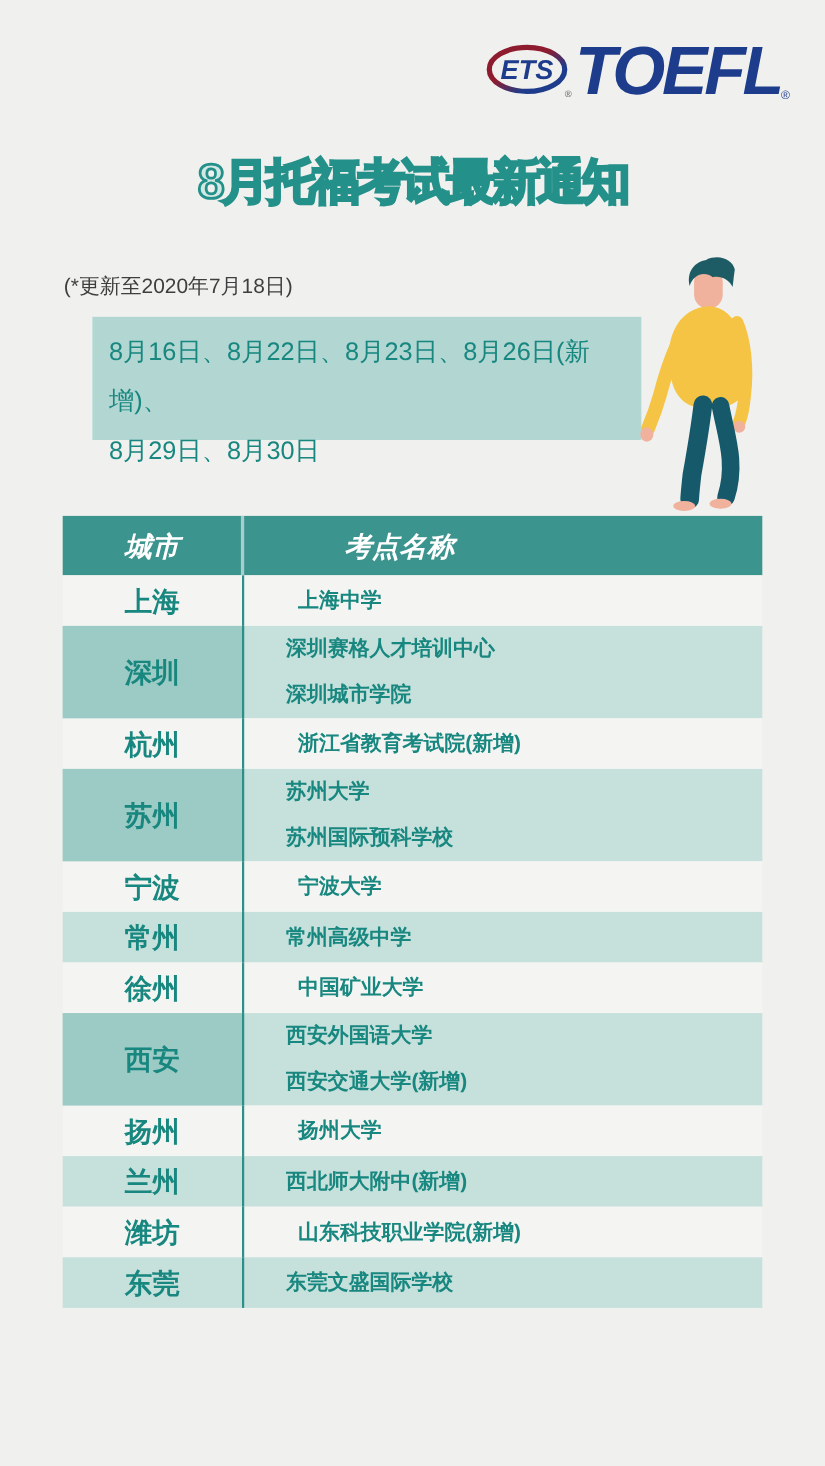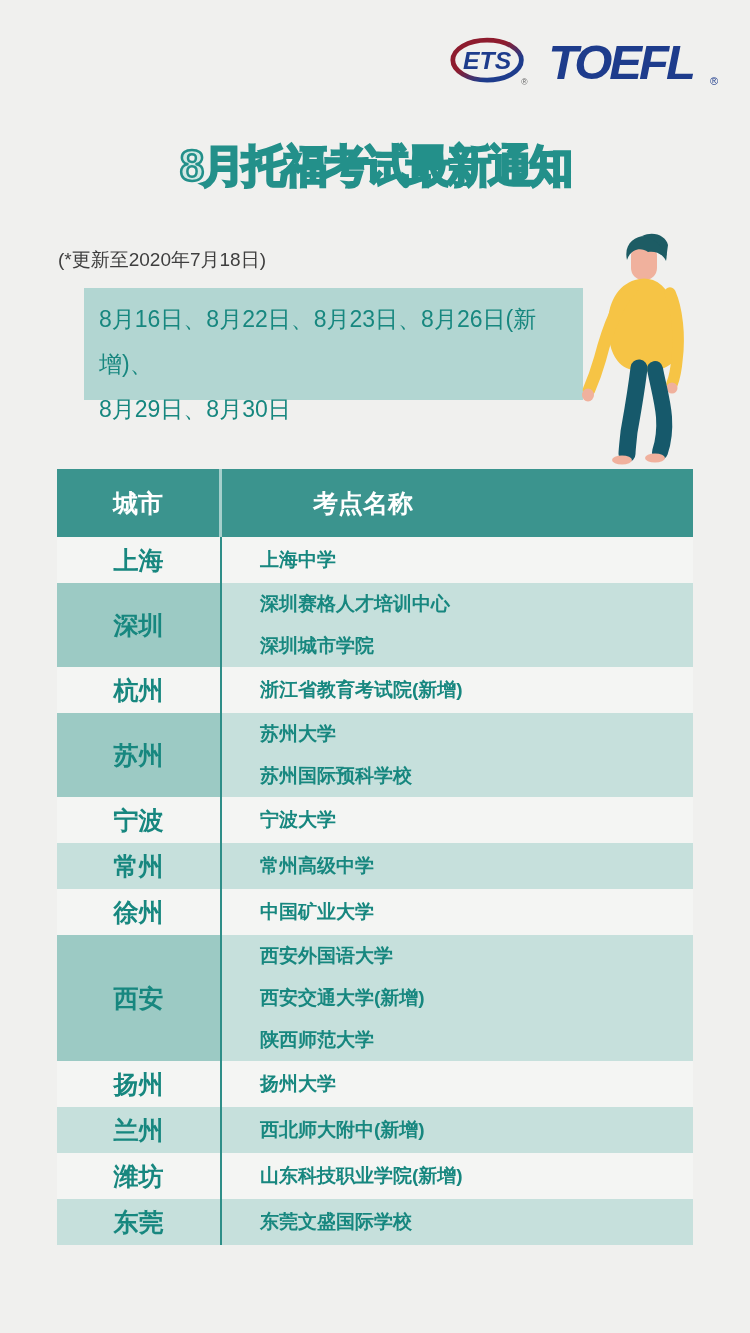--- a/index.html
+++ b/index.html
@@ -2,23 +2,23 @@
 <html style="--bg: #f0f0ee; --teal: #3b948e; --teal-text: #17877f; --date-body: #b2d6d2; --row-light: #f4f5f3; --row-teal: #c6e0dc; --row-teal-dark: #9ccac4; --divider: #2e8e88; --title-fill: #d2e8e4; --title-stroke: #23908a; --note: #3e3e3e; --navy: #1e3c8c; --brand-red: #8e1c2e; --skin: #f0b19d; --sweater: #f6c445; --pants: #16596b; --hair: #1d5c64;"><head>
 <meta charset="utf-8">
 <style>
   html,body{margin:0;padding:0;}
   body{
     width:750px;height:1333px;position:relative;overflow:hidden;
     background:var(--bg,#f0f0ee);
     font-family:"Liberation Sans", sans-serif;
   }
   
-  .brand{position:absolute;top:34px;right:32px;display:flex;align-items:center;gap:19px;}
+  .brand{position:absolute;top:34px;right:32px;display:flex;align-items:center;gap:2px;}
   .ets-svg{width:80px;height:56px;display:block;}
-  .toefl-word{font-size:49px;font-weight:900;font-style:italic;color:var(--navy);letter-spacing:-3px;line-height:1;}
+  .toefl-word{font-size:62px;font-weight:900;font-style:italic;color:var(--navy);letter-spacing:-3px;line-height:1;}
   .toefl-reg{font-size:11px;color:var(--navy);align-self:flex-end;margin:0 0 3px -2px;}
   
   .title{
     position:absolute;top:140px;left:0;width:750px;margin:0;text-align:center;
     font-size:44px;font-weight:900;letter-spacing:-3px;line-height:1.2;
     color:var(--title-fill);-webkit-text-stroke:2.5px var(--title-stroke);
   }
   
   .note{position:absolute;top:247px;left:58px;margin:0;font-size:19px;color:var(--note);}
   
@@ -26,35 +26,35 @@
   .date-header{
     height:43px;background:var(--teal);color:#ffffff;
     font-size:26px;font-weight:700;display:flex;align-items:center;justify-content:center;
   }
   .date-body{height:112px;background:var(--date-body);box-sizing:border-box;padding:9px 0 0 15px;margin-left:27px;}
   .date-body p{margin:0;line-height:45px;font-size:23px;font-weight:500;color:var(--teal-text);}
   
   .person{position:absolute;left:582px;top:233px;width:130px;height:233px;}
   
   .table{position:absolute;top:469px;left:57px;width:636px;}
-  .thead{display:flex;height:68px;background:var(--teal);color:#fff;font-weight:700;font-size:25px;}
+  .thead{display:flex;height:54px;background:var(--teal);color:#fff;font-weight:700;font-size:25px;font-style:italic;}
   .th-city{width:165px;box-sizing:border-box;display:flex;align-items:center;justify-content:center;
     border-right:3px solid rgba(255,255,255,0.55);}
   .th-venue{flex:1;display:flex;align-items:center;padding-left:91px;}
   .trow{display:flex;}
   .trow .city{
     width:165px;box-sizing:border-box;display:flex;align-items:center;justify-content:center;
     font-size:25px;font-weight:700;color:var(--teal-text);
     border-right:2px solid var(--divider);
   }
   .trow .venues{flex:1;padding-left:38px;display:flex;flex-direction:column;justify-content:center;}
   .venue-line{margin:0;font-size:19px;font-weight:700;color:var(--teal-text);}
   .trow.single{height:46px;}
   .trow.multi .venue-line{line-height:42px;}
-  .trow.light{background:var(--row-light);}
+  .trow.light{background:var(--row-light);gap:11px;}
   .trow.teal{background:var(--row-teal);}
   .trow.teal.multi .city{background:var(--row-teal-dark);}
 </style>
 </head>
 <body>
 
 <header class="brand">
   <svg class="ets-svg" viewBox="0 0 84 58" aria-hidden="true">
     <defs>
       <linearGradient id="etsg" x1="0" y1="0" x2="1" y2="1">
@@ -175,21 +175,20 @@
         </div>
   </div>
 
   <div class="trow teal multi">
     <div class="cell city">
           <span>西安</span>
         </div>
     <div class="cell venues">
           <p class="venue-line">西安外国语大学</p>
           <p class="venue-line">西安交通大学(新增)</p>
-          <p class="venue-line">陕西师范大学</p>
         </div>
   </div>
 
   <div class="trow light single">
     <div class="cell city">
           <span>扬州</span>
         </div>
     <div class="cell venues">
           <p class="venue-line">扬州大学</p>
         </div>

